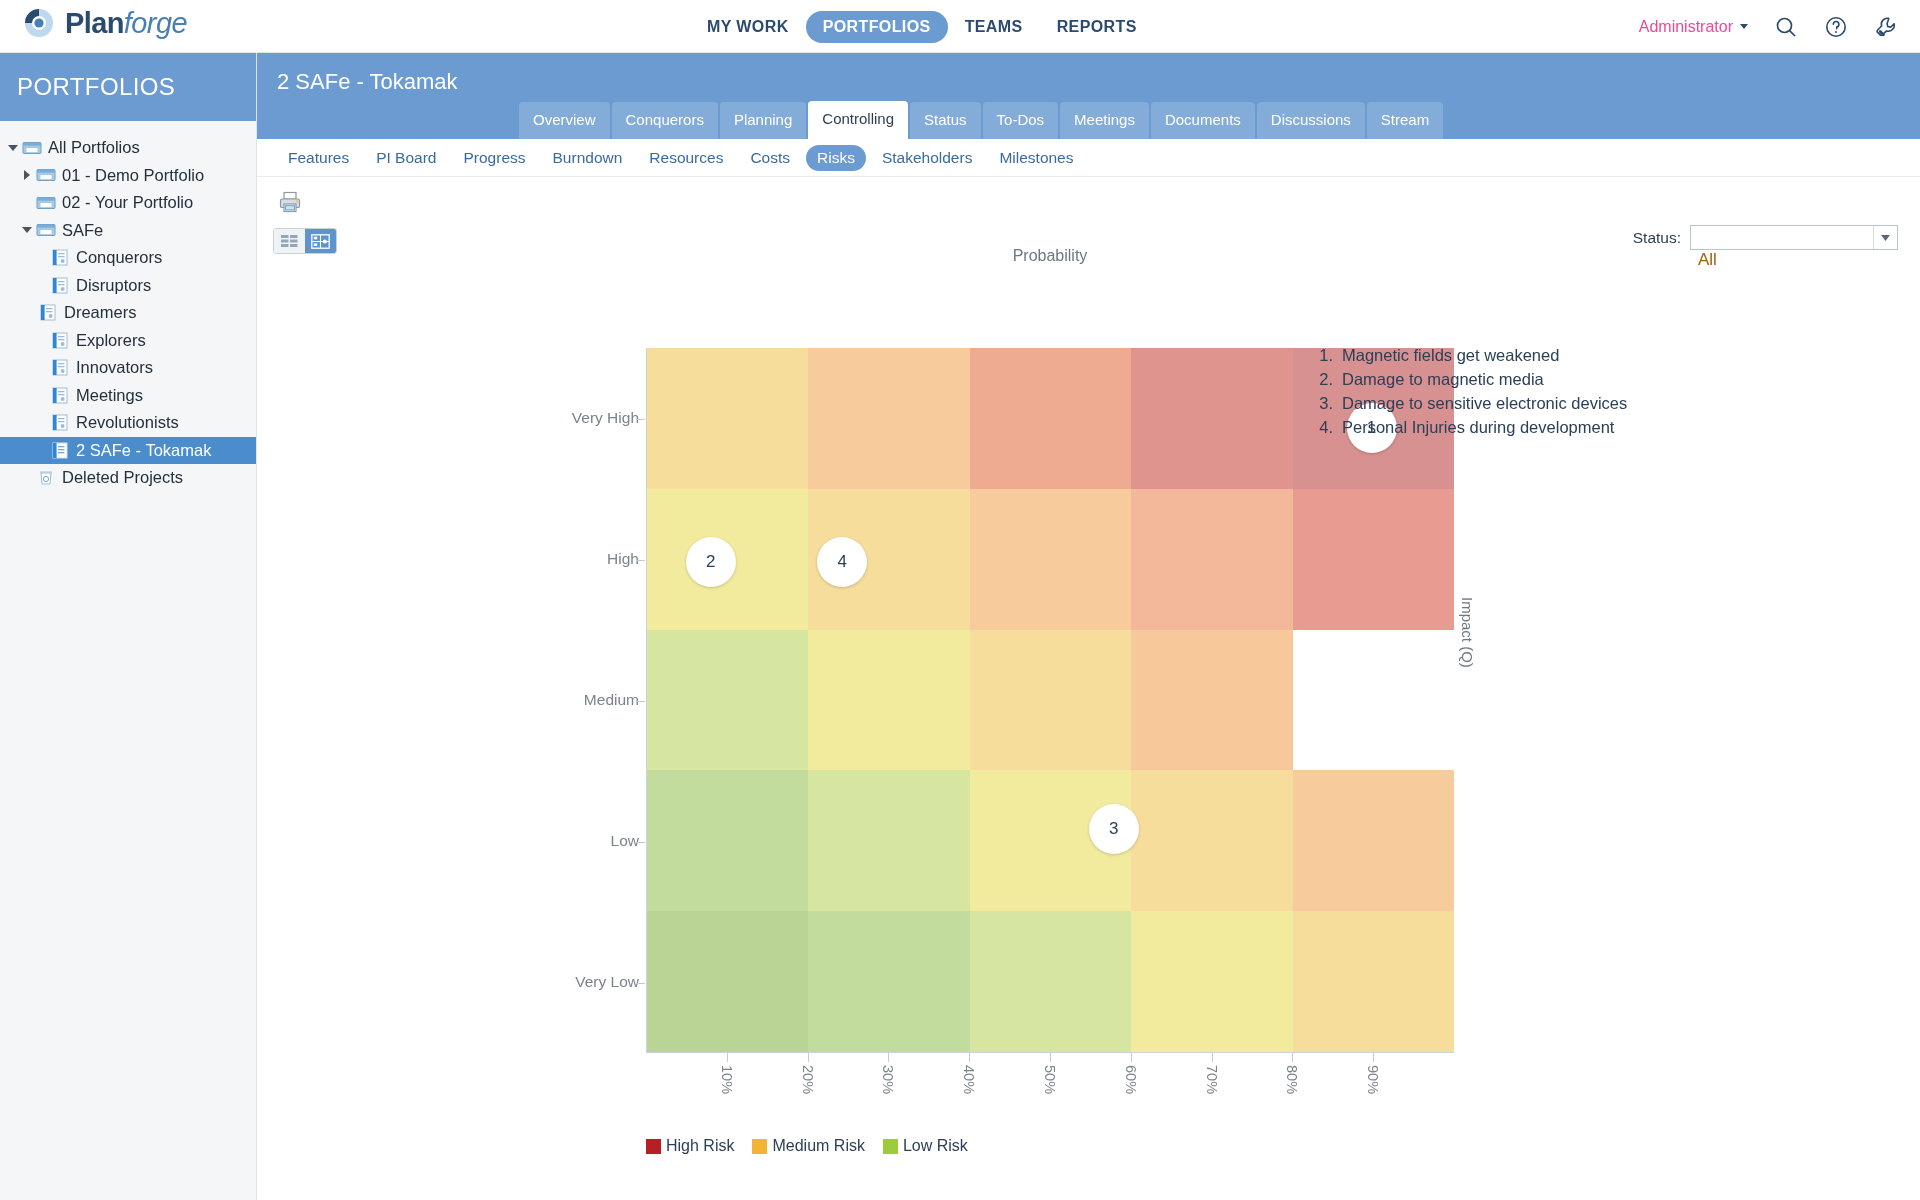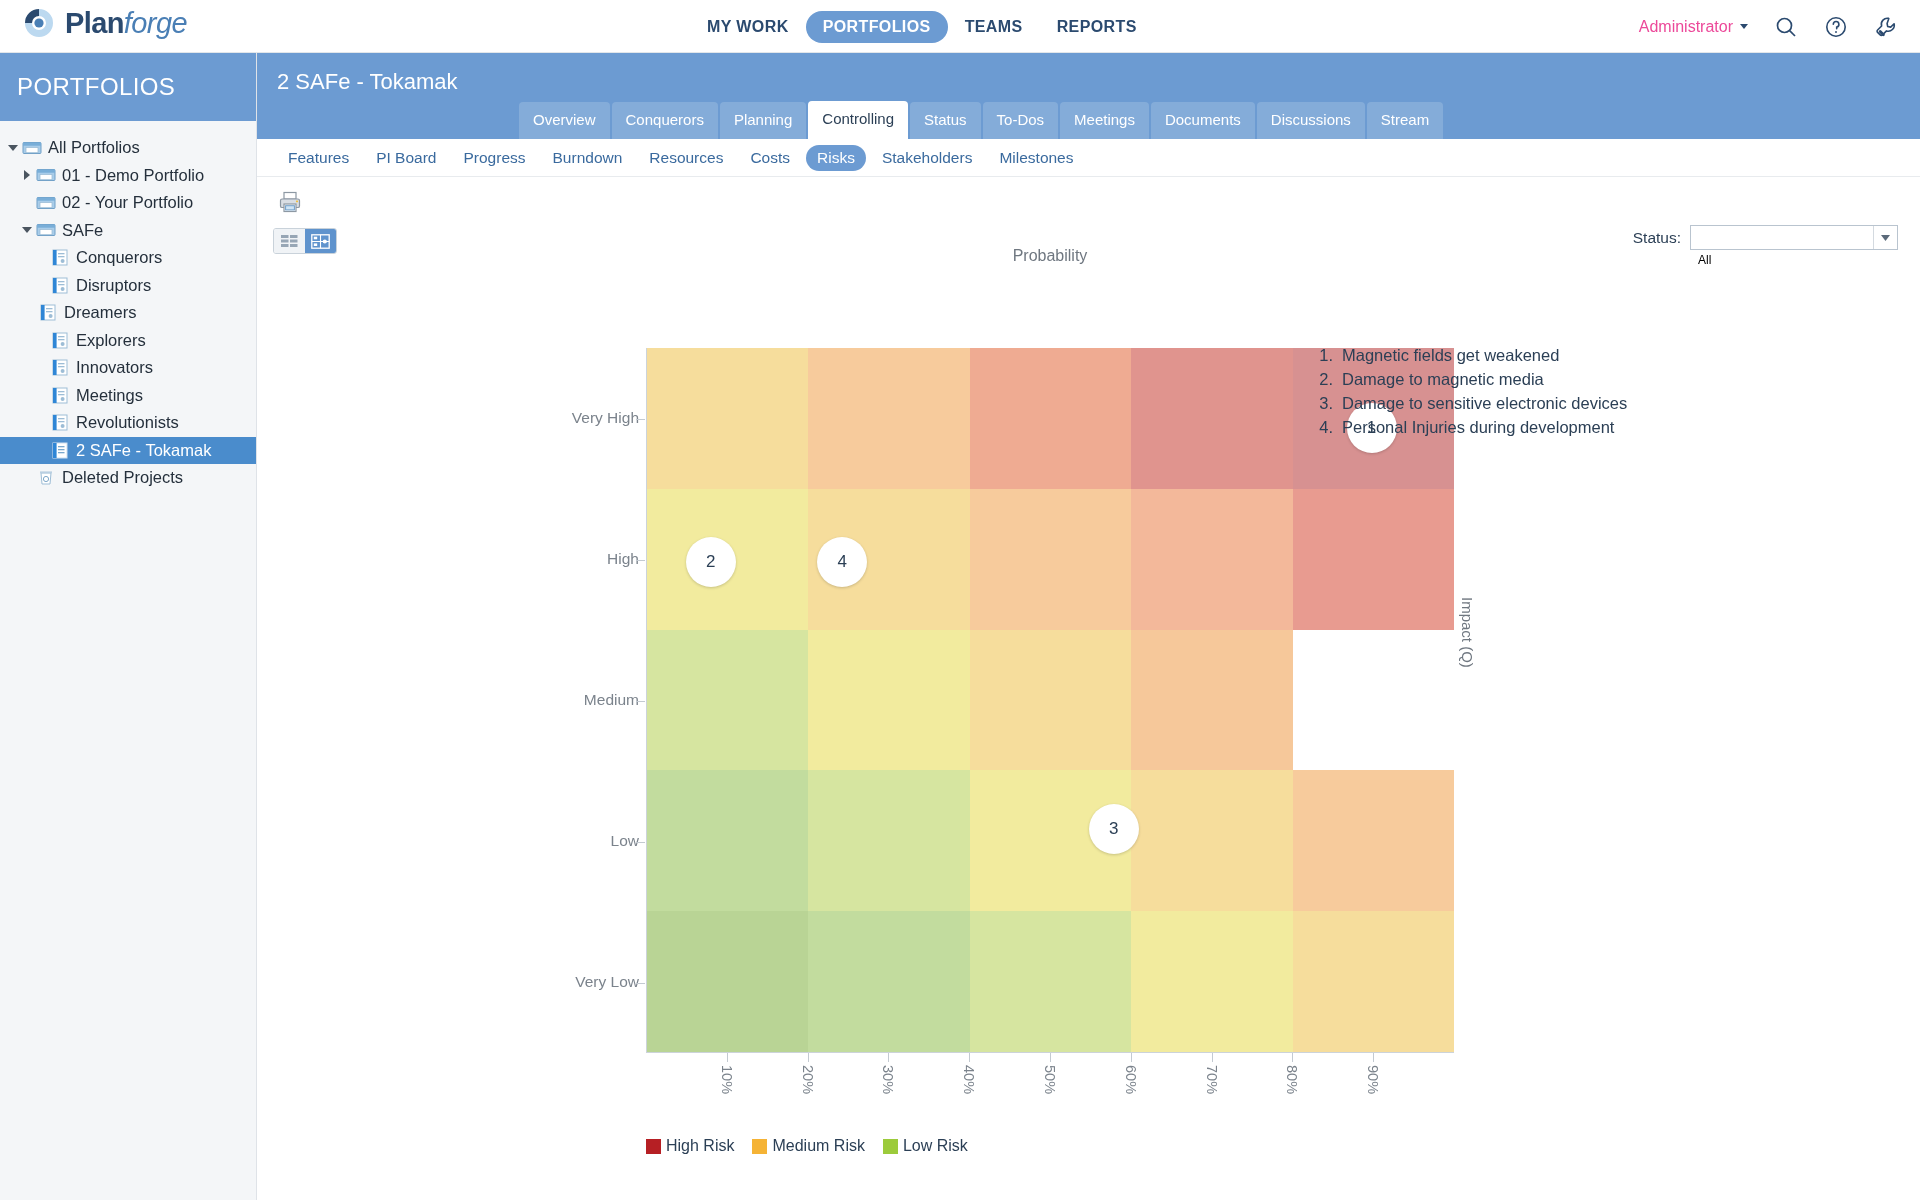--- a/index.html
+++ b/index.html
@@ -68,21 +68,21 @@
   #viewtoggle { position: absolute; left: 16px; top: 51px; display: flex; border: 1px solid #c9d2da; border-radius: 3px; overflow: hidden; }
   .vbtn { width: 31px; height: 24px; display: flex; align-items: center; justify-content: center; cursor: pointer; background: #f0f3f6; }
   .vbtn.active { background: #5f93cd; }
 
   #status-filter { position: absolute; right: 22px; top: 48px; display: flex; align-items: center; gap: 9px; }
   #status-label { font-size: 15.5px; color: #2b3f55; }
   #status-select {
     width: 208px; height: 25px; border: 1px solid #b9c4cf; background: #fff;
     display: flex; align-items: center; cursor: pointer;
   }
-  #status-value { flex: 1; padding-left: 7px; font-size: 12px; color: #000000; margin-top: 44px; }
+  #status-value { flex: 1; padding-left: 7px; font-size: 17px; color: #a16207; margin-top: 44px; }
   #status-arrow { width: 24px; height: 23px; border-left: 1px solid #d4dae0; display: flex; align-items: center; justify-content: center; }
 
   
   #chart-wrap { position: absolute; left: 0; top: 194px; width: 1663px; height: 950px; }
   #prob-title { position: absolute; left: 389px; top: 0px; width: 808px; text-align: center; font-size: 16px; color: #6f7780; }
   #impact-title {
     position: absolute; left: 1202px; top: 350px; font-size: 15px; color: #6f7780;
     writing-mode: vertical-rl; text-orientation: mixed; white-space: nowrap;
   }
   #plot { position: absolute; left: 389px; top: 101px; width: 808px; height: 705px;

